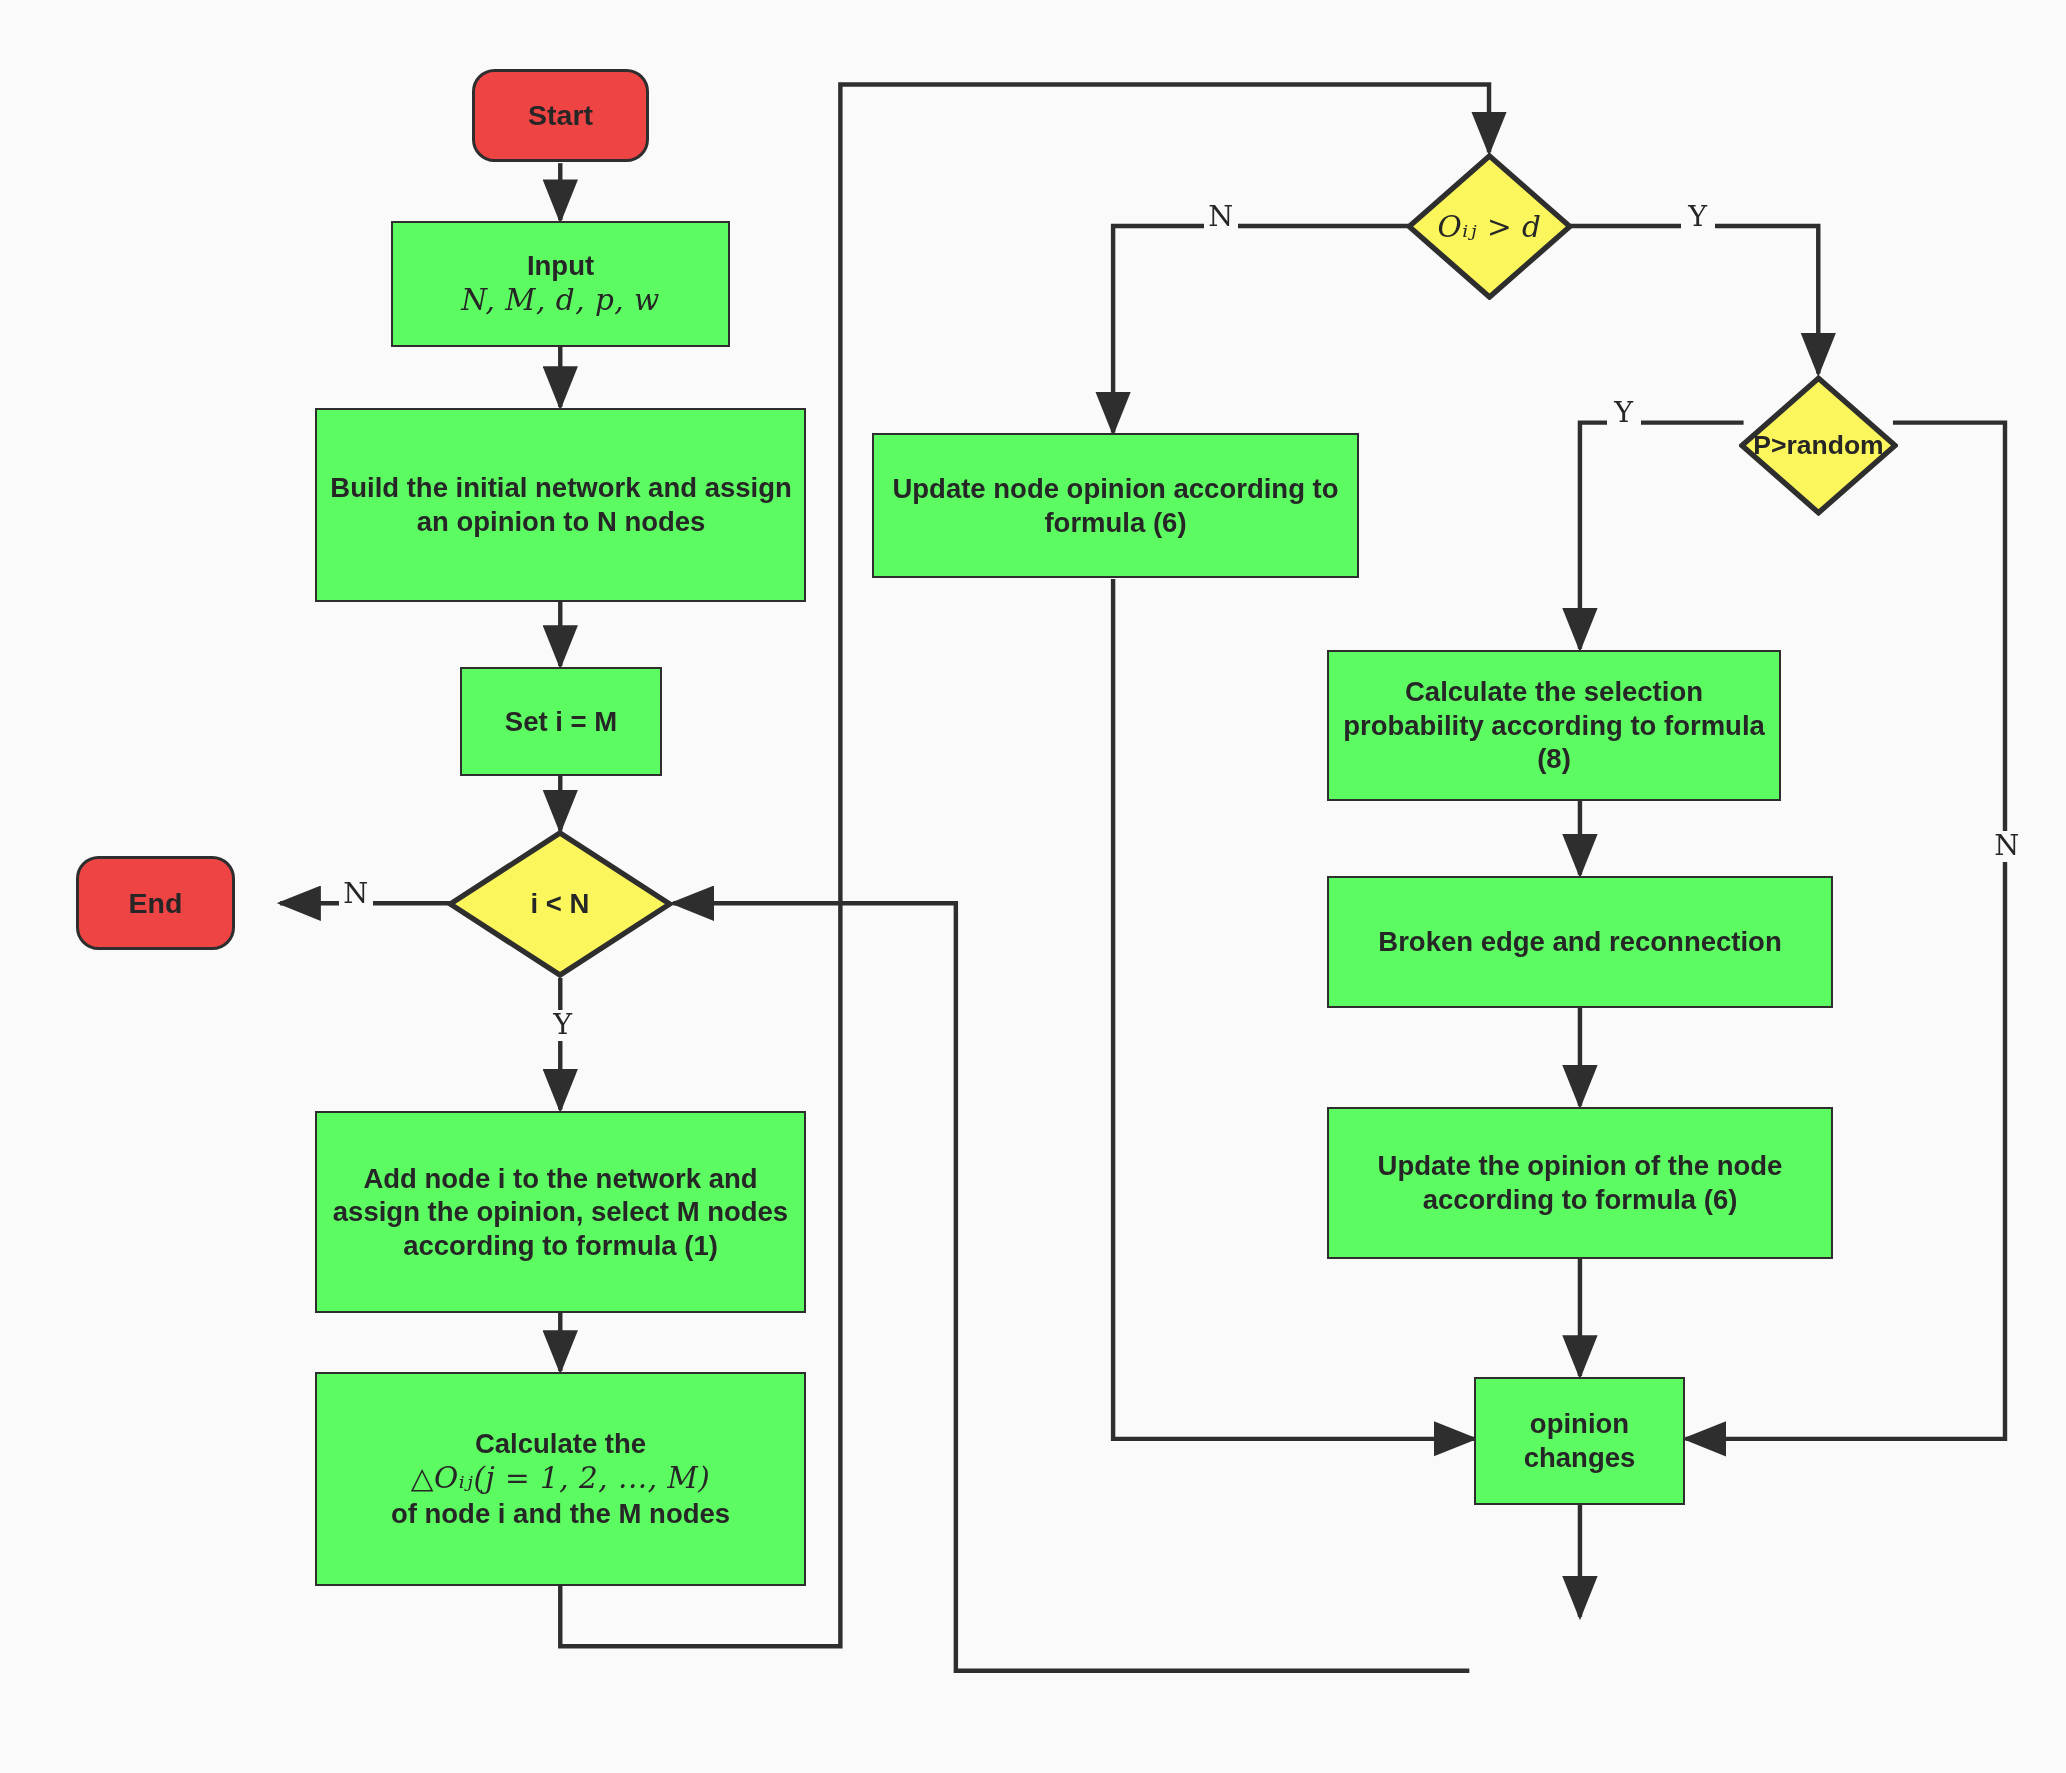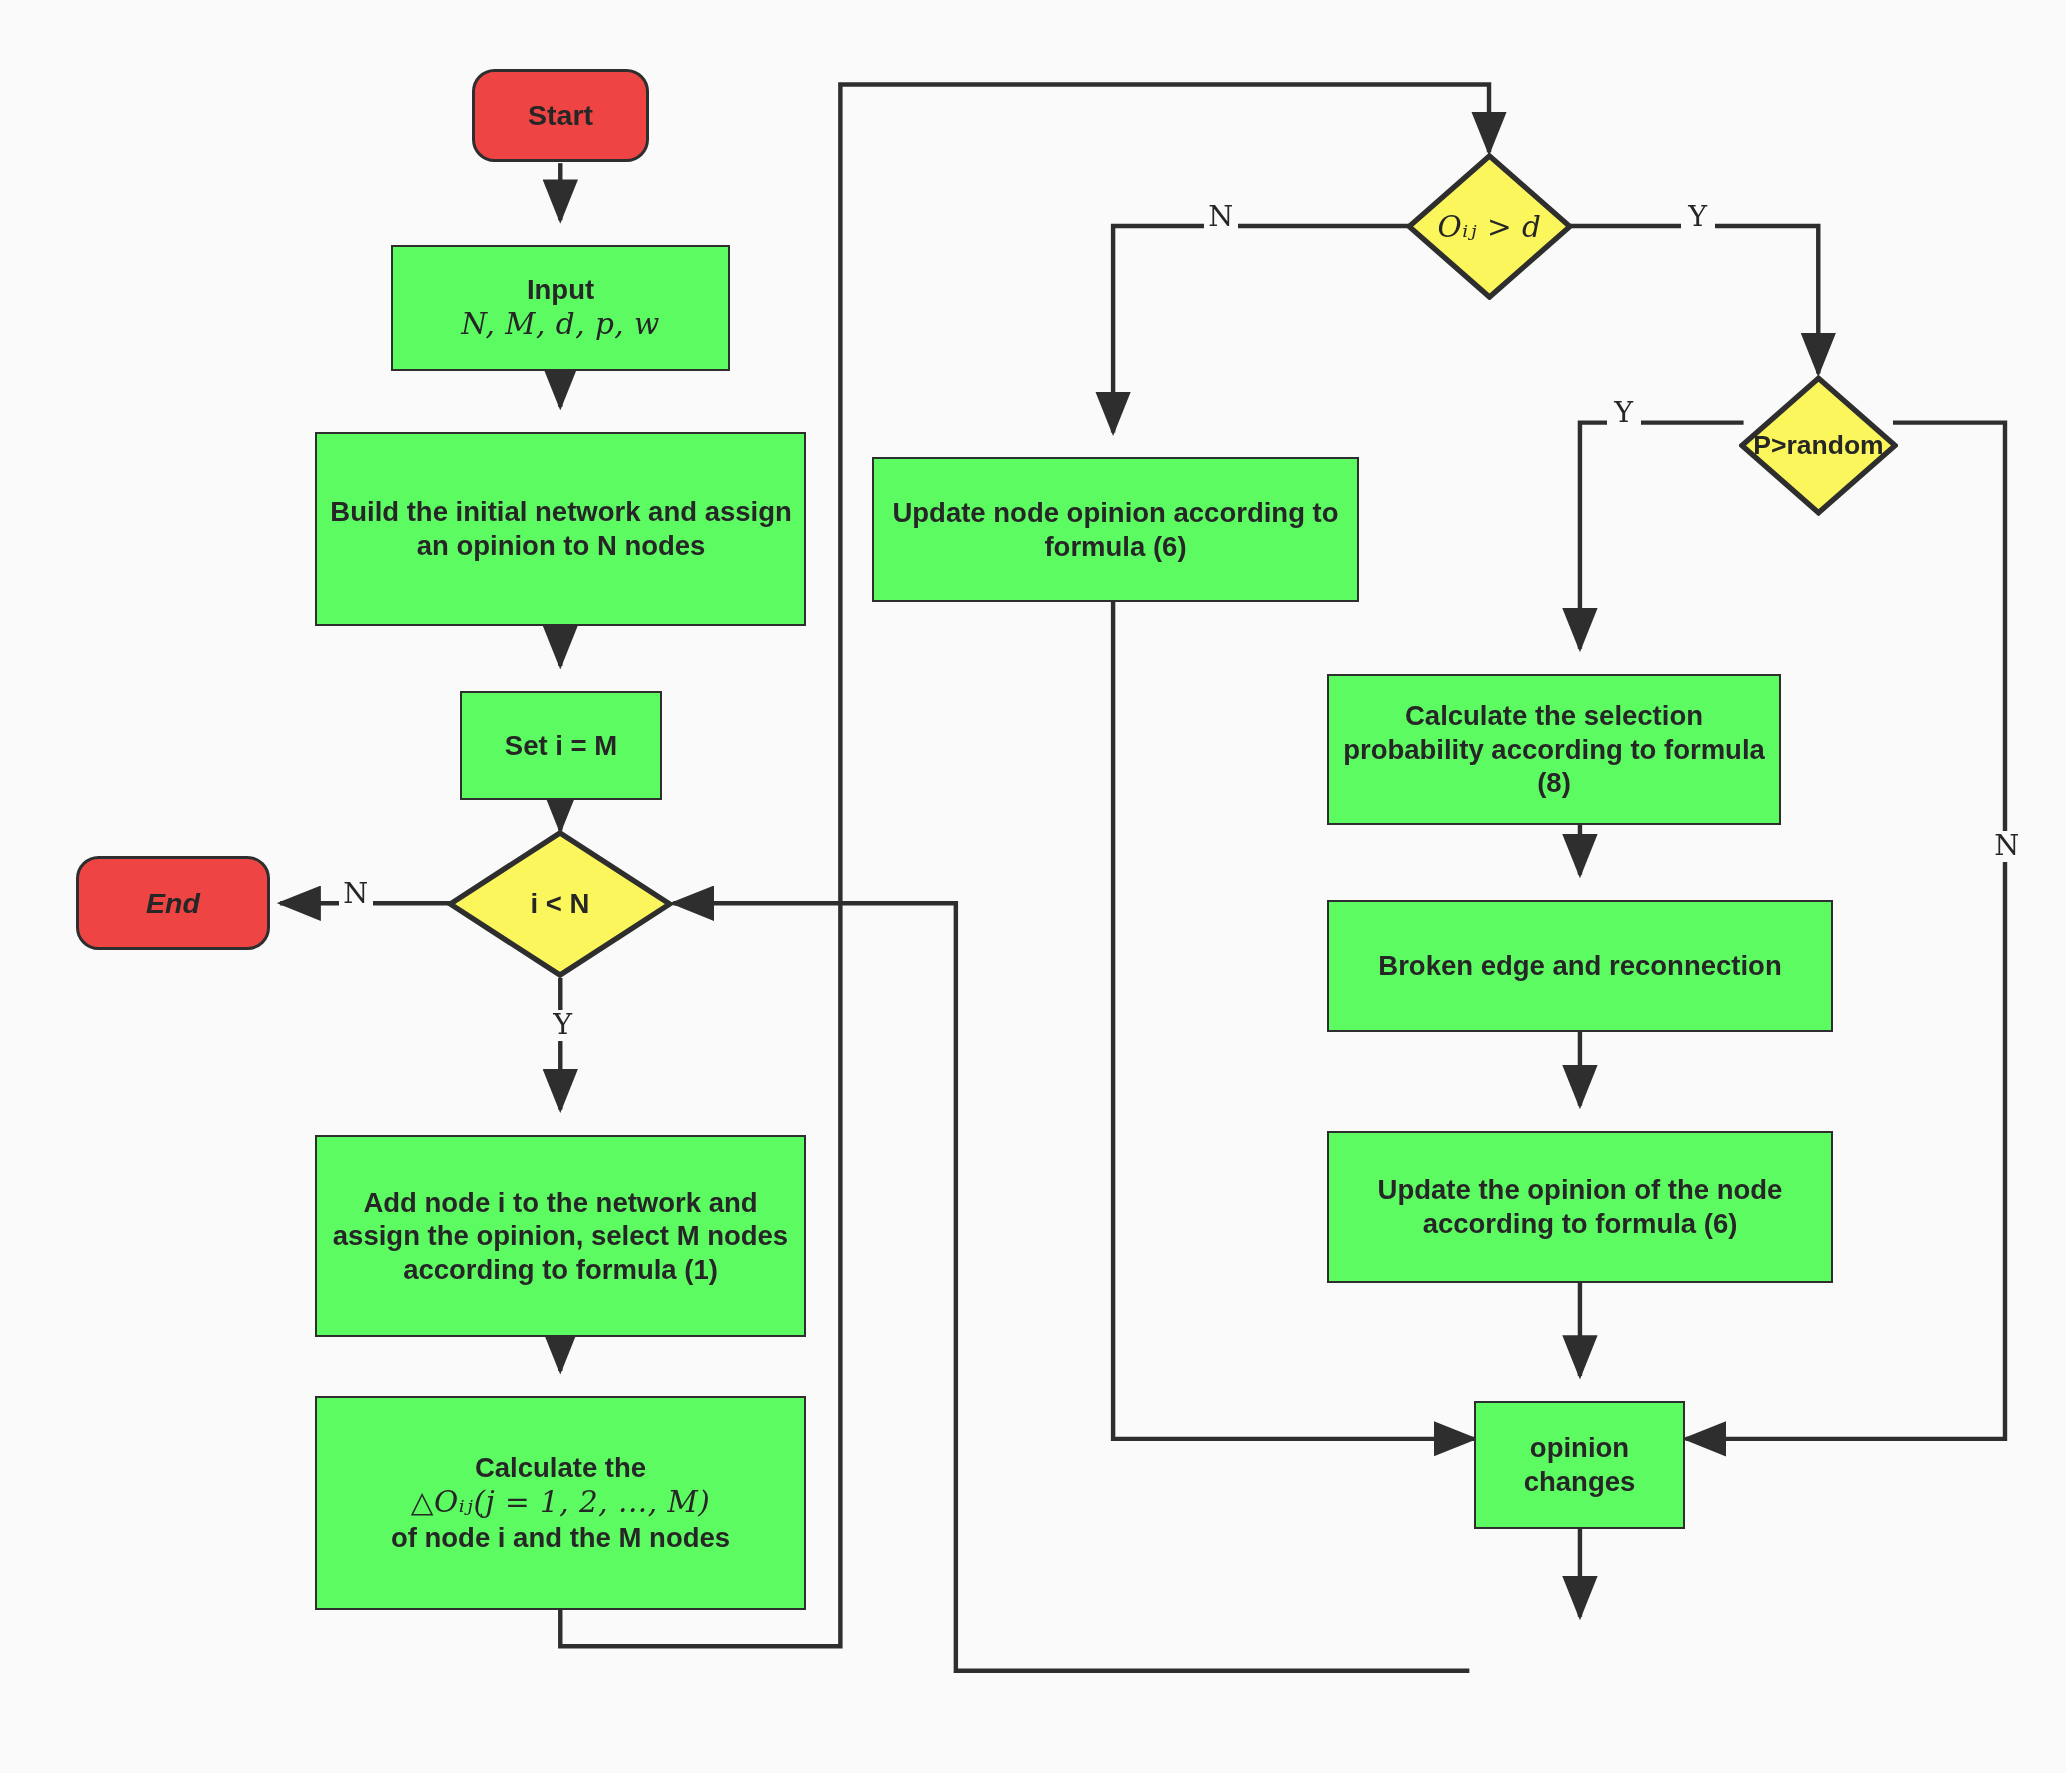--- a/index.html
+++ b/index.html
@@ -20,21 +20,20 @@
     color:#262626;
     font-weight:bold;
     line-height:1.22;
     z-index:3;
   }
   .proc{
     background:#5CFB61;
     border:2.5px solid #2e2e2e;
     font-size:27.5px;
     padding:2.9px 4.9px;
-    margin-top:24px;
   }
   .term{
     background:#ef4444;
     border:3.4px solid #2e2e2e;
     border-radius:22.6px;
     font-size:28.5px;
   }
   .dec-wrap{
     position:absolute;
     z-index:3;
@@ -118,21 +117,21 @@
       <path d="M3215,3060 L3215,3290"></path>
 
       <path d="M2990,3400 L1945,3400 L1945,1838 L1370,1838"></path>
     </g>
   </svg>
 
   <div class="node term" style="left:472px;top:69px;width:177px;height:93px;">
     <span>Start</span>
   </div>
 
-  <div class="node term" style="left:76px;top:856px;width:194px;height:94px;font-style:italic;">
+  <div class="node term" style="left:76px;top:856px;width:159px;height:94px;">
     <span>End</span>
   </div>
 
   <div class="node proc" style="left:391px;top:221px;width:339px;height:126px;flex-direction:column;">
     <span class="mathline">Input</span>
     <span class="mathline math">N, M, d, p, w</span>
   </div>
 
   <div class="node proc" style="left:315px;top:408px;width:491px;height:194px;padding-left:6px;">
     <span>Build the initial network and assign an opinion to N nodes</span>

